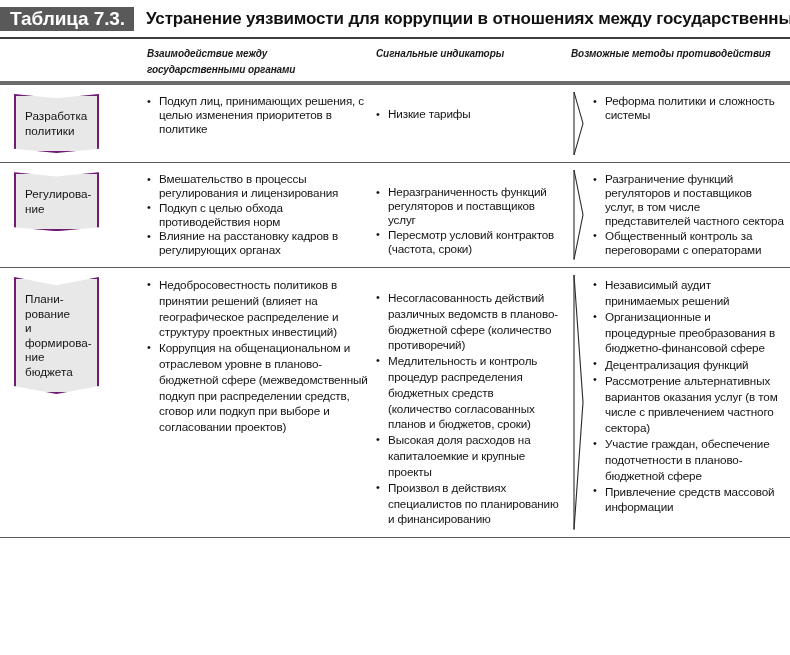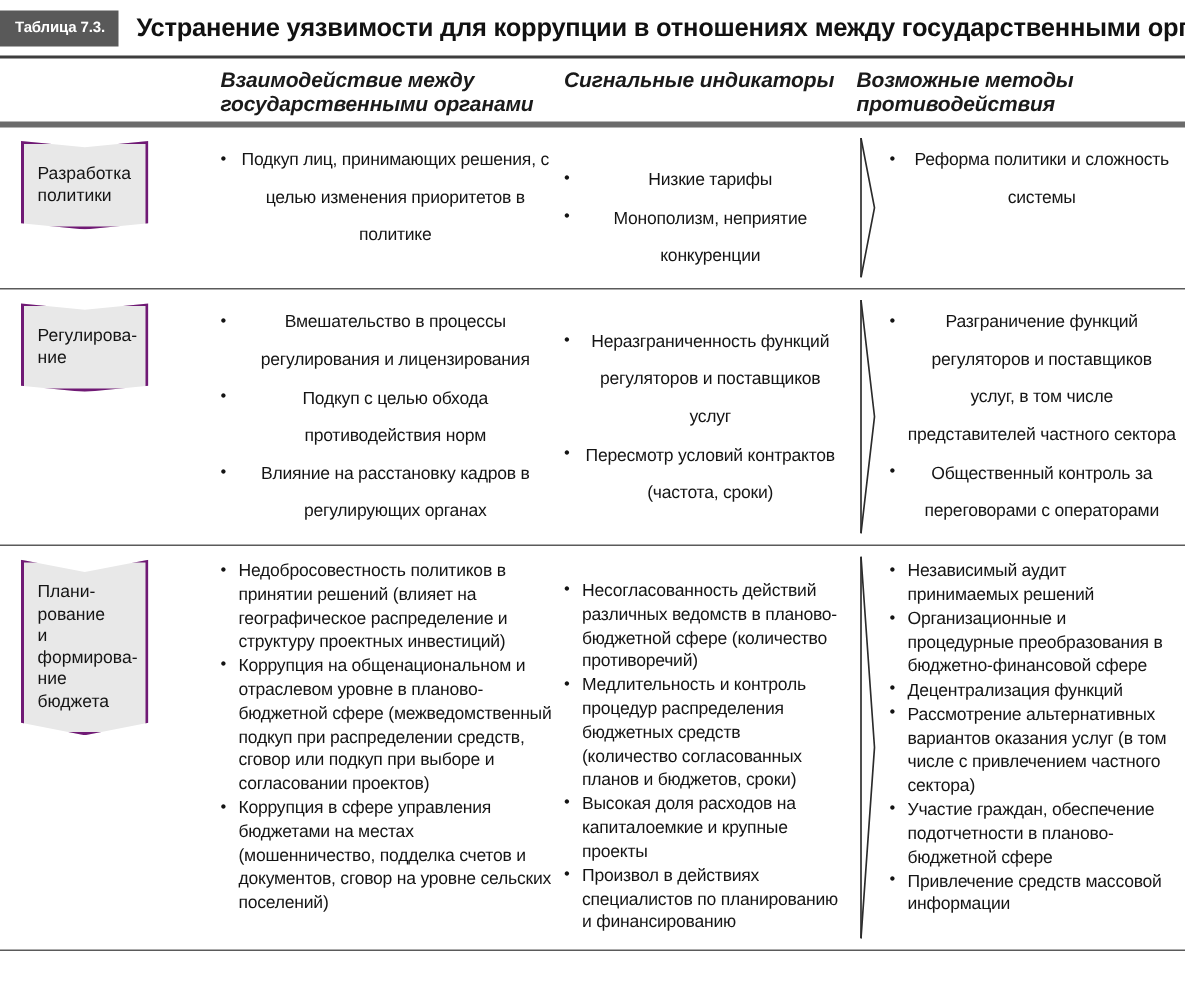--- a/index.html
+++ b/index.html
@@ -17,21 +17,21 @@
   
   .title-row {
     display: flex;
     align-items: stretch;
     height: 24px;
     margin-top: 7px;
   }
   .title-badge {
     background: #595959;
     color: #ffffff;
-    font-size: 10px;
+    font-size: 19px;
     font-weight: bold;
     padding: 3px 9px 4px 10px;
     line-height: 17px;
     white-space: nowrap;
     letter-spacing: -0.1px;
   }
   .title-text {
     font-size: 17px;
     font-weight: bold;
     color: #111111;
@@ -45,21 +45,21 @@
     background: #3d3d3d;
     margin-top: 6px;
   }
 
   
   .colheads {
     display: flex;
     padding-top: 7px;
     padding-bottom: 4px;
   }
-  .ch { font-style: italic; font-size: 14px; line-height: 15.5px; color: #1a1a1a; font-weight: 600; letter-spacing: -0.1px; }
+  .ch { font-style: italic; font-size: 10px; line-height: 15.5px; color: #1a1a1a; font-weight: 600; letter-spacing: -0.1px; }
   .ch-spacer { width: 143px; flex: 0 0 143px; }
   .ch-1 { width: 233px; flex: 0 0 233px; padding-left: 4px; }
   .ch-2 { width: 195px; flex: 0 0 195px; }
   .ch-3 { flex: 1 1 auto; }
 
   .rule-thick {
     height: 4px;
     background: #6b6b6b;
   }
   .rule-thin {
@@ -121,21 +121,21 @@
     letter-spacing: -0.15px;
     color: #141414;
   }
   ul.bl > li::before {
     content: "\2022";
     position: absolute;
     left: 0; top: -0.5px;
     font-size: 11px;
     color: #141414;
   }
-  .r1 ul.bl > li, .r2 ul.bl > li { line-height: 25px; text-align: center; }
+  .r1 ul.bl > li, .r2 ul.bl > li { line-height: 14px; }
   .r3 ul.bl > li { line-height: 15.7px; }
 </style>
 </head>
 <body>
 
 <div>
 
   <div class="title-row">
     <div class="title-badge">Таблица 7.3.</div>
     <div class="title-text">Устранение уязвимости для коррупции в отношениях между государственными органами</div>
@@ -160,21 +160,20 @@
       </div>
     </div>
     <div class="cell-a">
       <ul class="bl">
           <li>Подкуп лиц, принимающих решения, с целью изменения приоритетов в политике</li>
         </ul>
     </div>
     <div class="cell-b">
       <ul class="bl">
           <li>Низкие тарифы</li>
-          <li>Монополизм, неприятие конкуренции</li>
         </ul>
     </div>
     <div class="cell-c">
       <div class="brace">
         <svg viewBox="0 0 16 100" preserveAspectRatio="none">
           <path d="M3 0 L3 100" stroke="#2b2b2b" stroke-width="1.1" fill="none"></path>
           <path d="M3 0 L12 50 L3 100" stroke="#2b2b2b" stroke-width="1.1" fill="none"></path>
         </svg>
       </div>
       <ul class="bl">
@@ -227,21 +226,20 @@
       <div class="banner-wrap">
         <div class="banner">
           <div class="banner-inner">Плани-<br>рование<br>и формирова-<br>ние бюджета</div>
         </div>
       </div>
     </div>
     <div class="cell-a">
       <ul class="bl">
           <li>Недобросовестность политиков в принятии решений (влияет на географическое распределение и структуру проектных инвестиций)</li>
           <li>Коррупция на общенациональном и отраслевом уровне в планово-бюджетной сфере (межведомственный подкуп при распределении средств, сговор или подкуп при выборе и согласовании проектов)</li>
-          <li>Коррупция в сфере управления бюджетами на местах (мошенничество, подделка счетов и документов, сговор на уровне сельских поселений)</li>
         </ul>
     </div>
     <div class="cell-b">
       <ul class="bl">
           <li>Несогласованность действий различных ведомств в планово-бюджетной сфере (количество противоречий)</li>
           <li>Медлительность и контроль процедур распределения бюджетных средств (количество согласованных планов и бюджетов, сроки)</li>
           <li>Высокая доля расходов на капиталоемкие и крупные проекты</li>
           <li>Произвол в действиях специалистов по планированию и финансированию</li>
         </ul>
     </div>

